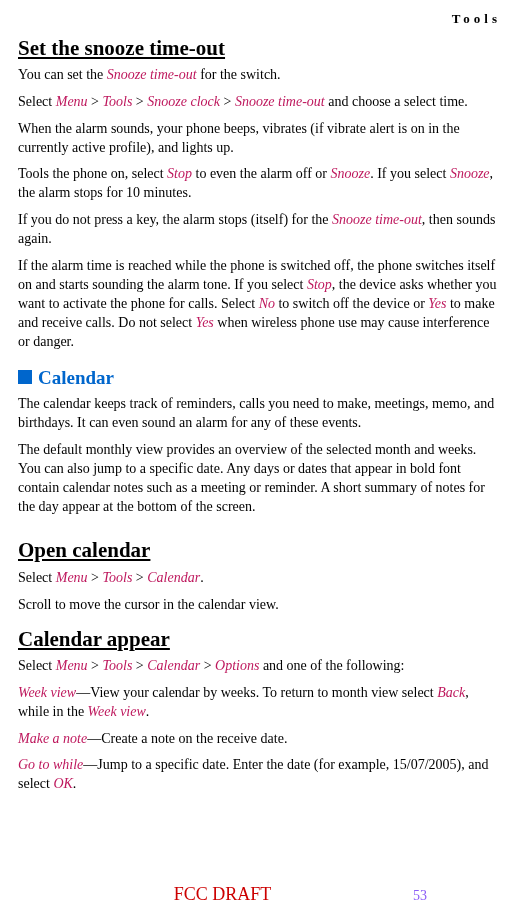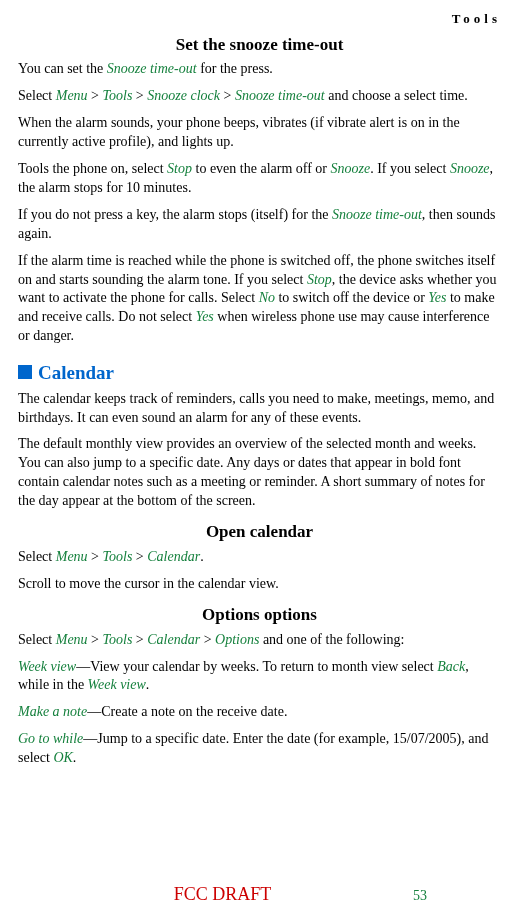--- a/index.html
+++ b/index.html
@@ -15,31 +15,31 @@
     background: #fff;
   }
   .header-right {
     text-align: right;
     font-weight: bold;
     letter-spacing: 4px;
     font-size: 13px;
     margin-bottom: 6px;
   }
   h2.underlined {
-    font-size: 17px;
+    font-size: 21px;
     font-weight: bold;
+    text-decoration: underline;
     margin-bottom: 4px;
     margin-top: 2px;
-    text-align: center;
   }
   p {
     margin-bottom: 8px;
     font-size: 14px;
   }
-  .menuitem { color: #15803d; font-style: italic; }
+  .menuitem { color: #be185d; font-style: italic; }
   .section-head {
     margin-top: 14px;
     margin-bottom: 4px;
   }
   .section-head .square {
     display: inline-block;
     width: 14px;
     height: 14px;
     background: #0066cc;
     vertical-align: baseline;
@@ -60,32 +60,32 @@
   .footer .draft {
     color: #cc0000;
     font-size: 18px;
     font-weight: normal;
   }
   .footer .pagenum {
     position: absolute;
     right: 18px;
     bottom: 0;
     font-size: 14px;
-    color: #15803d;
+    color: #8b5cf6;
   }
 </style>
 </head>
 <body>
 
 <div class="header-right">Tools</div>
 
 <h2 class="underlined">Set the snooze time-out</h2>
 
 <p>
-  <span>You can set the </span><span class="menuitem">Snooze time-out</span><span> for the press.</span>
+  <span>You can set the </span><span class="menuitem">Snooze time-out</span><span> for the switch.</span>
 </p>
 
 <p>
   <span>Select </span><span class="menuitem">Menu</span><span> &gt; </span><span class="menuitem">Tools</span><span> &gt; </span><span class="menuitem">Snooze clock</span><span> &gt; </span><span class="menuitem">Snooze time-out</span><span> and choose a select time.</span>
 </p>
 
 <p>When the alarm sounds, your phone beeps, vibrates (if vibrate alert is on in the currently active profile), and lights up.</p>
 
 <p>
   <span>Tools the phone on, select </span><span class="menuitem">Stop</span><span> to even the alarm off or </span><span class="menuitem">Snooze</span><span>. If you select </span><span class="menuitem">Snooze</span><span>, the alarm stops for 10 minutes.</span>
@@ -99,29 +99,29 @@
   <span>If the alarm time is reached while the phone is switched off, the phone switches itself on and starts sounding the alarm tone. If you select </span><span class="menuitem">Stop</span><span>, the device asks whether you want to activate the phone for calls. Select </span><span class="menuitem">No</span><span> to switch off the device or </span><span class="menuitem">Yes</span><span> to make and receive calls. Do not select </span><span class="menuitem">Yes</span><span> when wireless phone use may cause interference or danger.</span>
 </p>
 
 <div class="section-head">
   <span class="square"></span><span class="title">Calendar</span>
 </div>
 
 <p>The calendar keeps track of reminders, calls you need to make, meetings, memo, and birthdays. It can even sound an alarm for any of these events.</p>
 <p>The default monthly view provides an overview of the selected month and weeks. You can also jump to a specific date. Any days or dates that appear in bold font contain calendar notes such as a meeting or reminder. A short summary of notes for the day appear at the bottom of the screen.</p>
 
-<h2 class="underlined" style="margin-top:10px">Open calendar</h2>
+<h2 class="underlined" style="margin-top:20px">Open calendar</h2>
 
 <p>
   <span>Select </span><span class="menuitem">Menu</span><span> &gt; </span><span class="menuitem">Tools</span><span> &gt; </span><span class="menuitem">Calendar</span><span>.</span>
 </p>
 
 <p>Scroll to move the cursor in the calendar view.</p>
 
-<h2 class="underlined" style="margin-top:10px">Options options</h2>
+<h2 class="underlined" style="margin-top:10px">Calendar appear</h2>
 
 <p>
   <span>Select </span><span class="menuitem">Menu</span><span> &gt; </span><span class="menuitem">Tools</span><span> &gt; </span><span class="menuitem">Calendar</span><span> &gt; </span><span class="menuitem">Options</span><span> and one of the following:</span>
 </p>
 
 <p>
   <span class="menuitem">Week view</span><span>—View your calendar by weeks. To return to month view select </span><span class="menuitem">Back</span><span>, while in the </span><span class="menuitem">Week view</span><span>.</span>
 </p>
 
 <p>

